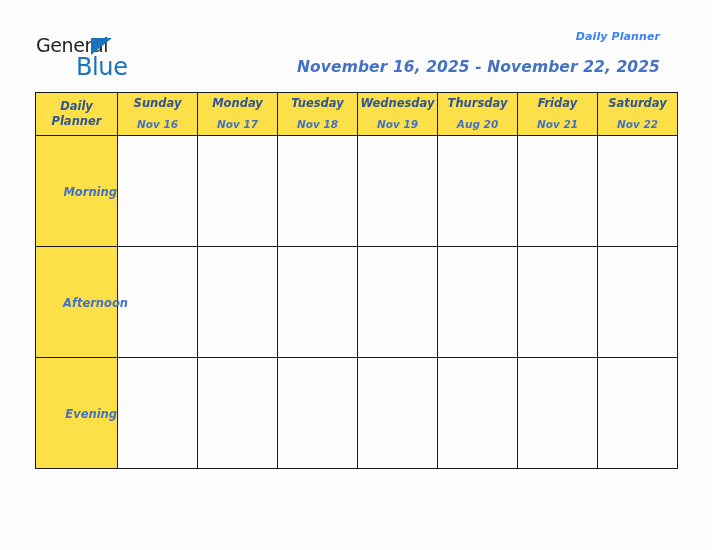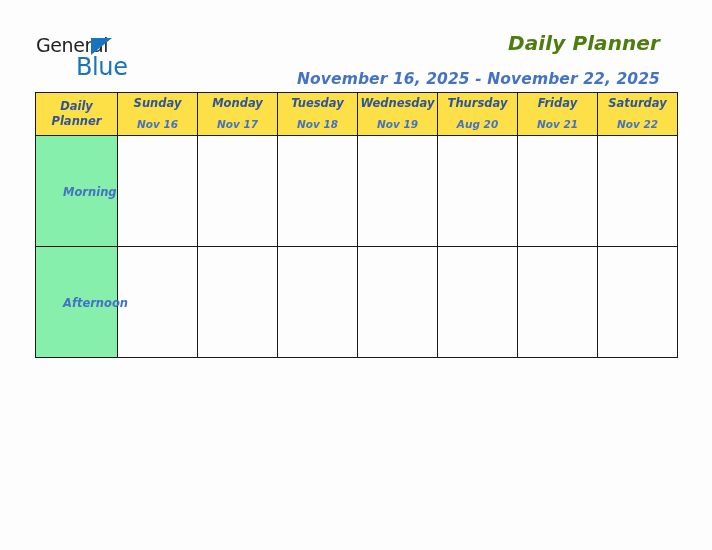--- a/index.html
+++ b/index.html
@@ -72,22 +72,22 @@
   .title-block {
     position: absolute;
     right: 36px;
     top: 30px;
     text-align: right;
   }
   .title-main {
     font-family: "DejaVu Sans", sans-serif;
     font-style: italic;
     font-weight: bold;
-    font-size: 20px;
-    color: #4d7c0f;
+    font-size: 11px;
+    color: #3b82f6;
     letter-spacing: 0.1px;
     line-height: 1.35;
   }
   .title-sub {
     font-family: "DejaVu Sans", sans-serif;
     font-style: italic;
     font-weight: bold;
     font-size: 15.5px;
     color: #4472c4;
     letter-spacing: 0.1px;
@@ -146,22 +146,22 @@
     color: #2f5597;
     line-height: 1.3;
   }
 
   tbody td {
     height: 110px;
     background: #fdfdfd;
     vertical-align: middle;
   }
   tbody td.period {
-    background: #86efac;
-    text-align: left;
+    background: #fde047;
+    text-align: right;
     padding-left: 27px;
   }
   .period-label {
     font-family: "DejaVu Sans", sans-serif;
     font-style: italic;
     font-weight: bold;
     font-size: 11.5px;
     color: #4472c4;
   }
 </style>
@@ -250,16 +250,28 @@
           <span class="period-label">Afternoon</span>
         </td>
         <td></td>
         <td></td>
         <td></td>
         <td></td>
         <td></td>
         <td></td>
         <td></td>
       </tr>
+      <tr>
+        <td class="period">
+          <span class="period-label">Evening</span>
+        </td>
+        <td></td>
+        <td></td>
+        <td></td>
+        <td></td>
+        <td></td>
+        <td></td>
+        <td></td>
+      </tr>
     </tbody>
   </table>
 
 </div>
 
 </body></html>

